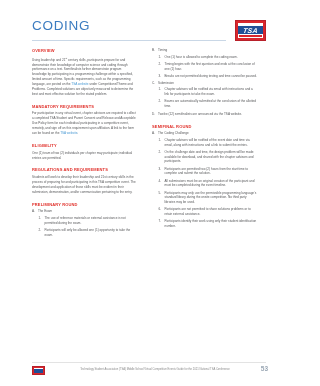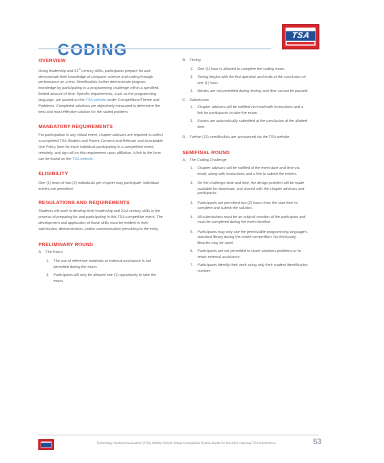--- a/index.html
+++ b/index.html
@@ -28,23 +28,23 @@
     position: absolute;
     left: 32px;
     top: 18px;
     width: 234px;
     height: 28px;
   }
   .page-title {
     font-size: 13.5px;
     letter-spacing: 0.7px;
     color: #3c7cc0;
-    font-weight: 700;
+    font-weight: 400;
     line-height: 16px;
-    margin: 16px;
+    margin: 0;
     white-space: nowrap;
   }
   .title-rule {
     position: absolute;
     left: 0;
     top: 22px;
     width: 194px;
     height: 1px;
     background: #c9d7e6;
   }

